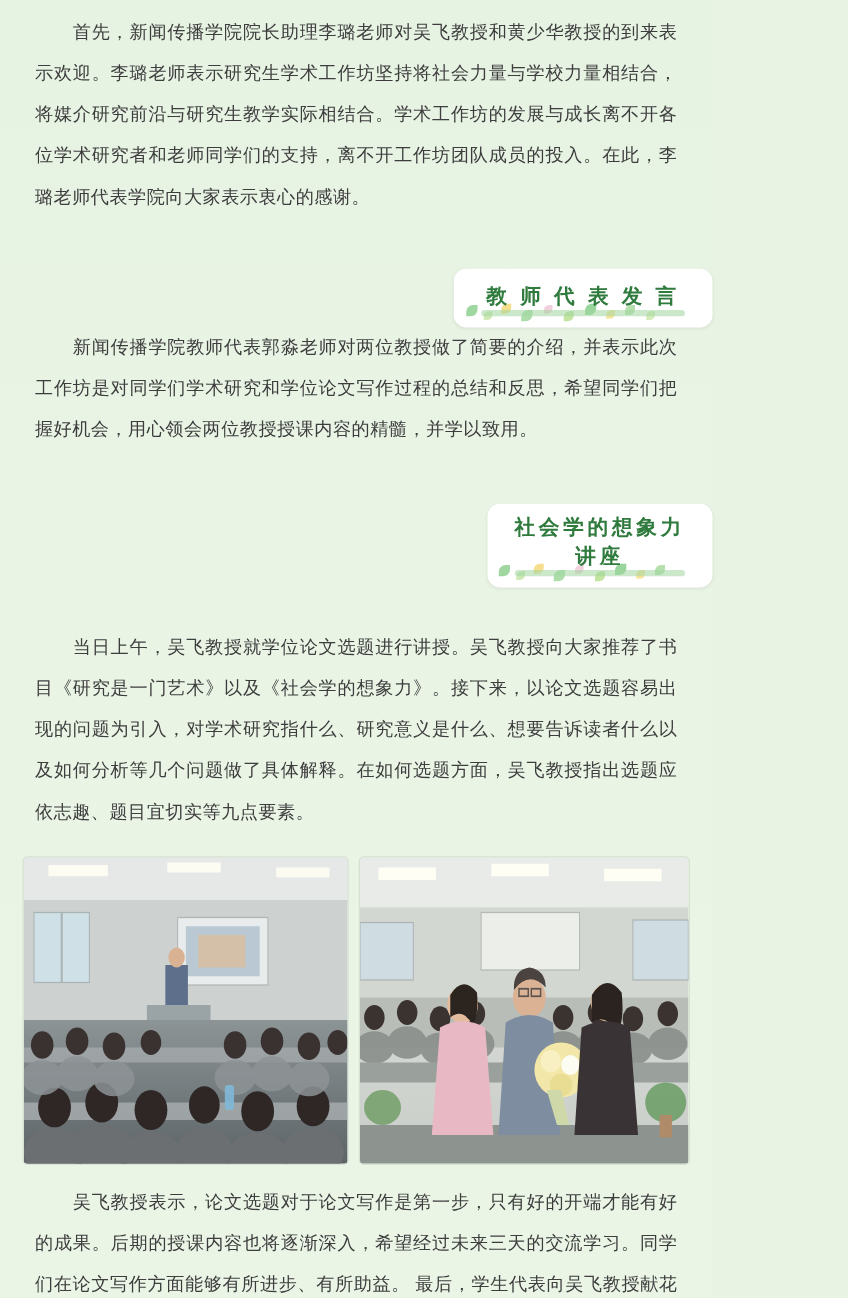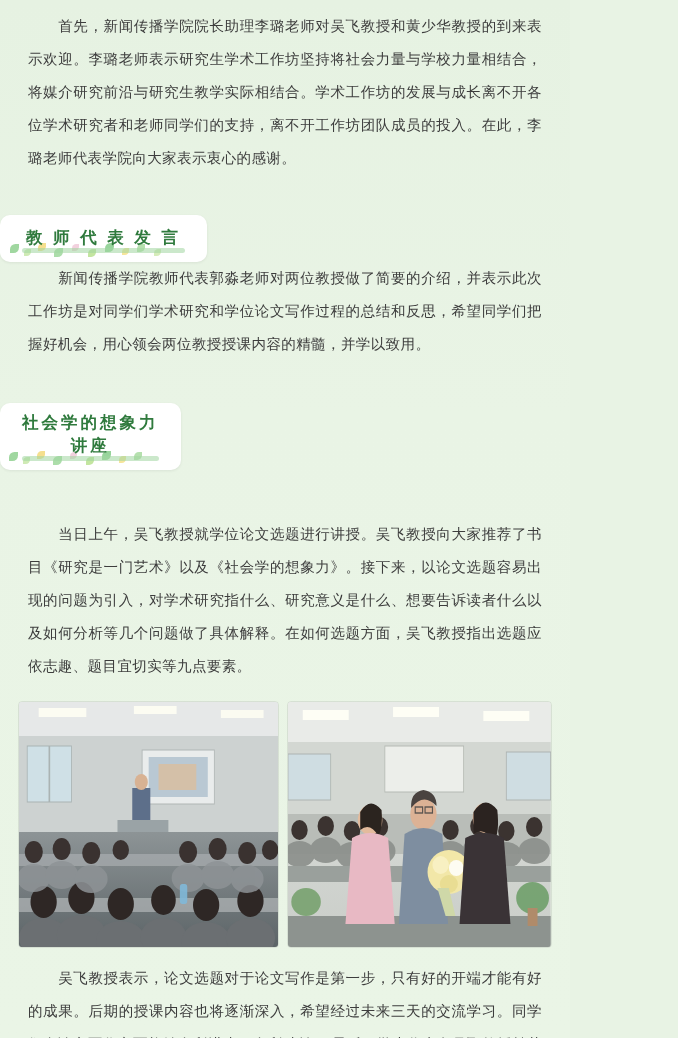--- a/index.html
+++ b/index.html
@@ -30,21 +30,21 @@
     padding: 0 28px;
     box-sizing: border-box;
   }
   .para .indent { display: inline-block; width: 30px; }
 
   .p1 { padding-top: 10px; }
 
   
   .heading-wrap {
     display: flex;
-    justify-content: flex-start;
+    justify-content: flex-end;
     align-items: center;
   }
   .heading {
     position: relative;
     display: inline-block;
     background: #ffffff;
     border-radius: 10px;
     padding: 11px 26px 13px 26px;
     box-shadow: 0 1px 3px rgba(0,0,0,0.07);
     text-align: center;
@@ -145,21 +145,21 @@
         <span class="leaf" style="left:80px; top:7px;  width:8px;  height:8px;  background:#b9e08f;"></span>
         <span class="leaf" style="left:96px; top:1px;  width:9px;  height:9px;  background:#86cc8b;"></span>
         <span class="leaf" style="left:113px;top:6px;  width:7px;  height:7px;  background:#f5e08a;"></span>
         <span class="leaf" style="left:128px;top:2px;  width:8px;  height:8px;  background:#a8daa0;"></span>
       </div>
       <div class="heading-text">社会学的想象力
 讲座</div>
     </div>
   </div>
 
-  <div class="para" style="margin-top:48px;"><span class="indent"></span><span>当日上午，吴飞教授就学位论文选题进行讲授。吴飞教授向大家推荐了书目《研究是一门艺术》以及《社会学的想象力》。接下来，以论文选题容易出现的问题为引入，对学术研究指什么、研究意义是什么、想要告诉读者什么以及如何分析等几个问题做了具体解释。在如何选题方面，吴飞教授指出选题应依志趣、题目宜切实等九点要素。</span></div>
+  <div class="para" style="margin-top:32px;"><span class="indent"></span><span>当日上午，吴飞教授就学位论文选题进行讲授。吴飞教授向大家推荐了书目《研究是一门艺术》以及《社会学的想象力》。接下来，以论文选题容易出现的问题为引入，对学术研究指什么、研究意义是什么、想要告诉读者什么以及如何分析等几个问题做了具体解释。在如何选题方面，吴飞教授指出选题应依志趣、题目宜切实等九点要素。</span></div>
 
   <div class="photos">
     <div class="photo left">
       <svg viewBox="0 0 316 245" preserveAspectRatio="none">
         <defs>
           <linearGradient id="wallA" x1="0" y1="0" x2="0" y2="1">
             <stop offset="0%" stop-color="#dcdfe0"></stop>
             <stop offset="100%" stop-color="#c4c7c6"></stop>
           </linearGradient>
           <linearGradient id="floorA" x1="0" y1="0" x2="0" y2="1">

